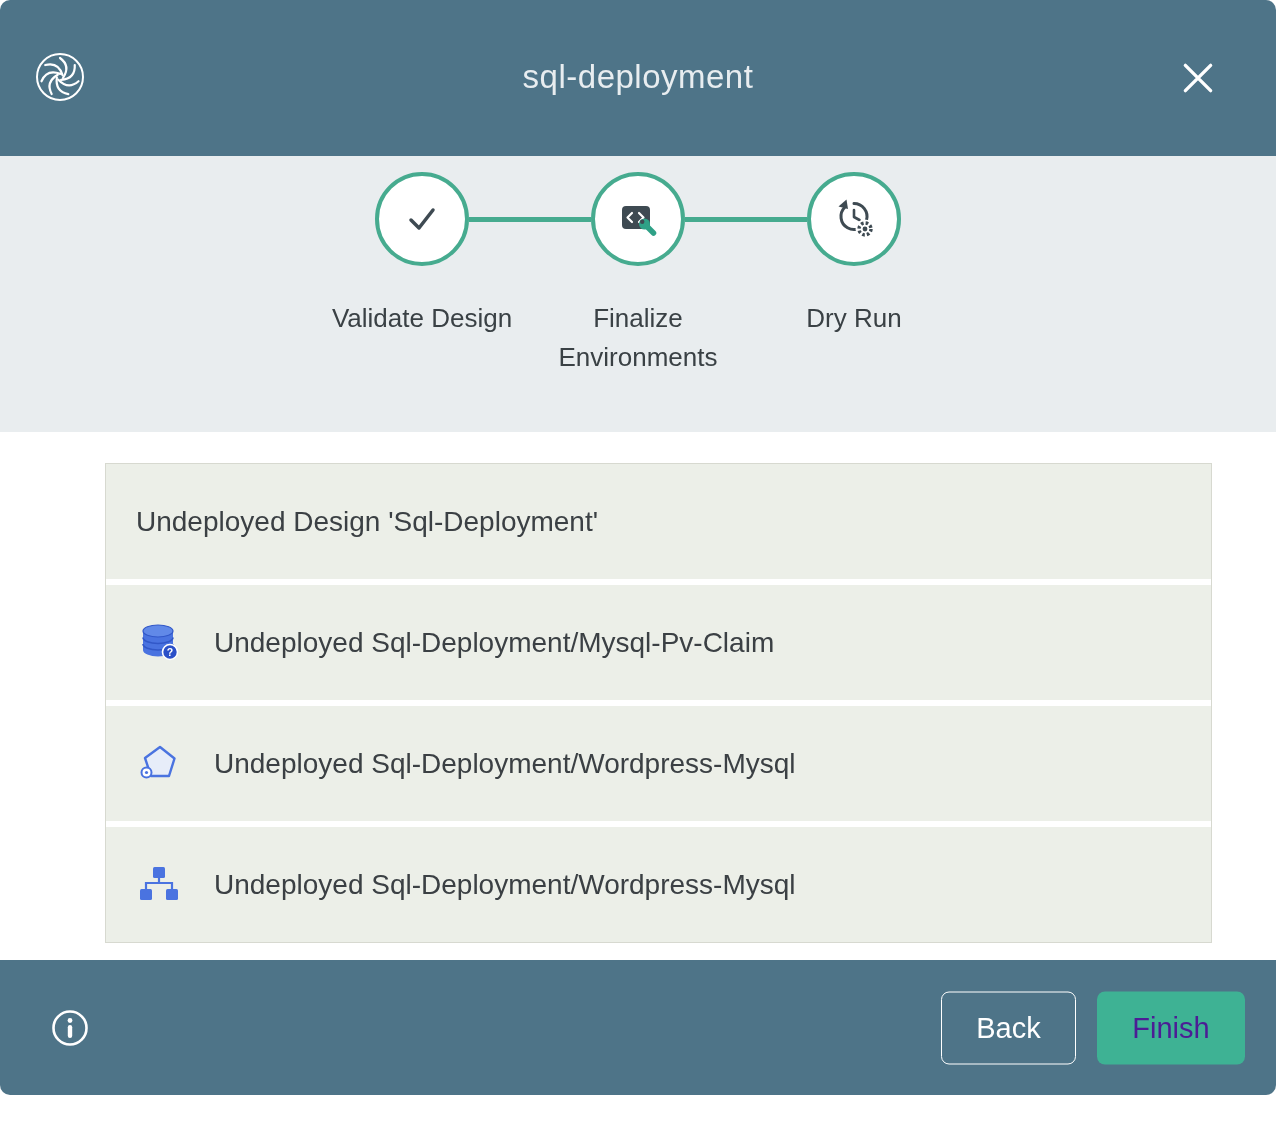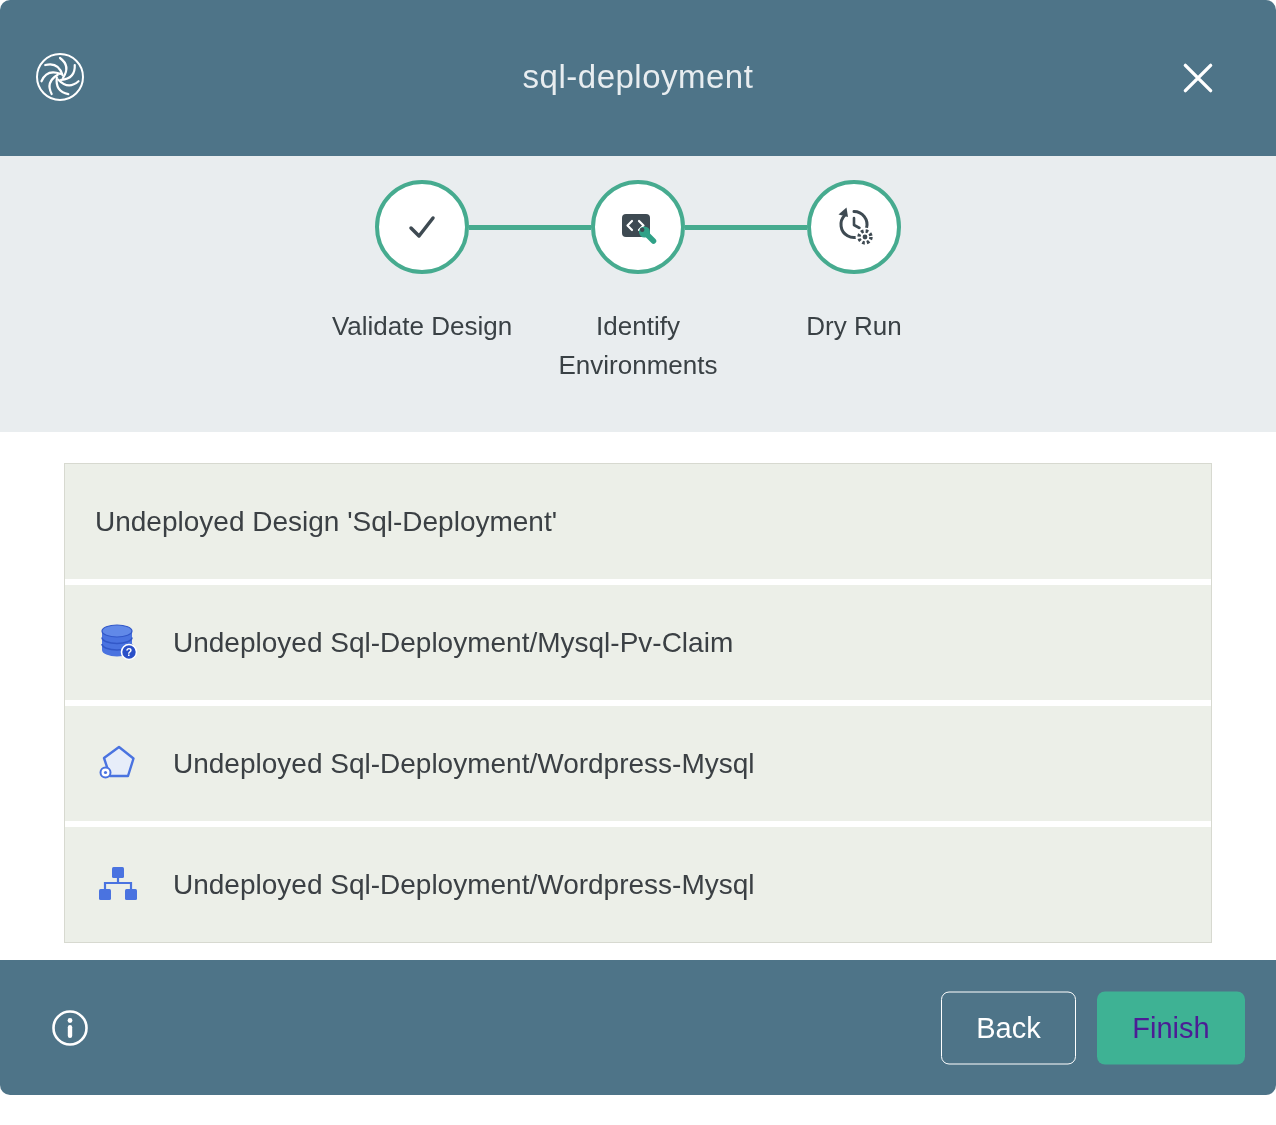--- a/index.html
+++ b/index.html
@@ -22,21 +22,21 @@
     text-align: center; color: #e8edf0; font-size: 33px; font-weight: 400;
     letter-spacing: 0.5px;
   }
   .close-btn {
     position: absolute; right: 58px; top: 58px;
     background: none; border: none; cursor: pointer; padding: 0; line-height: 0;
   }
 
   
   .stepper { flex: 0 0 276px; background: #e9edef; }
-  .steps { display: flex; justify-content: center; padding-top: 24px; }
+  .steps { display: flex; justify-content: center; padding-top: 16px; }
   .step { width: 216px; display: flex; flex-direction: column; align-items: center; position: relative; }
   .step:not(:first-child)::before {
     content: ""; position: absolute;
     top: 45px; left: calc(-50% + 47px);
     width: calc(100% - 94px); height: 5px;
     background: #46ab8f;
   }
   .circle {
     width: 94px; height: 94px; border-radius: 50%;
     background: #ffffff; border: 4px solid #46ab8f;
@@ -46,21 +46,21 @@
   .step.current .circle { background: #ccd7dc; }
   .step-label {
     margin-top: 33px; font-size: 26px; color: #3a4145;
     text-align: center; line-height: 1.5; max-width: 186px;
   }
 
   
   .content { flex: 1; background: #ffffff; padding: 31px 64px 0 64px; }
   .results {
     border: 1px solid #d7d9d0; background: #ffffff;
-    display: flex; flex-direction: column; gap: 6px;
+    display: flex; flex-direction: column; gap: 6px; margin-left: 41px;
   }
   .row {
     background: #ecefe8; min-height: 115px;
     display: flex; align-items: center; padding: 0 30px;
   }
   .row-icon { width: 46px; height: 46px; margin-right: 32px; flex: 0 0 46px; line-height: 0; }
   .row-text { font-size: 28px; color: #3b4044; }
 
   
   .footer { flex: 0 0 135px; background: #4e7488; position: relative; }
@@ -121,21 +121,21 @@
         <div class="circle">
           <svg width="42" height="42" viewBox="0 0 42 42">
             <rect x="5" y="8" width="28" height="23" rx="4" fill="#3e4a52"></rect>
             <path d="M15 15 l-4.5 4.5 4.5 4.5" stroke="#ffffff" stroke-width="2.2" fill="none" stroke-linecap="round" stroke-linejoin="round"></path>
             <path d="M22 15 l4.5 4.5 -4.5 4.5" stroke="#ffffff" stroke-width="2.2" fill="none" stroke-linecap="round" stroke-linejoin="round"></path>
             <path d="M30 28.5 L36.5 35" stroke="#2fa187" stroke-width="5.5" stroke-linecap="round"></path>
             <circle cx="27.5" cy="26" r="5.5" fill="#2fa187"></circle>
             <circle cx="25.2" cy="23.7" r="2.2" fill="#3e4a52"></circle>
           </svg>
         </div>
-        <div class="step-label">Identify Environments</div>
+        <div class="step-label">Finalize Environments</div>
       </div>
 
       <div class="step">
         <div class="circle">
           <svg width="44" height="44" viewBox="0 0 44 44">
             <path d="M12.8 10.3 A13 13 0 1 0 22 6.5" fill="none" stroke="#3e4a52" stroke-width="3" stroke-linecap="round"></path>
             <path d="M14.5 2.5 L16 12 L6.5 9.5 Z" fill="#3e4a52"></path>
             <path d="M22 13 L22 20 L27.5 23" stroke="#3e4a52" stroke-width="2.6" fill="none" stroke-linecap="round" stroke-linejoin="round"></path>
             <circle cx="33" cy="32" r="9.5" fill="#ffffff"></circle>
             <circle cx="33" cy="32" r="6" fill="none" stroke="#3e4a52" stroke-width="3.4" stroke-dasharray="2.6 2.1"></circle>

